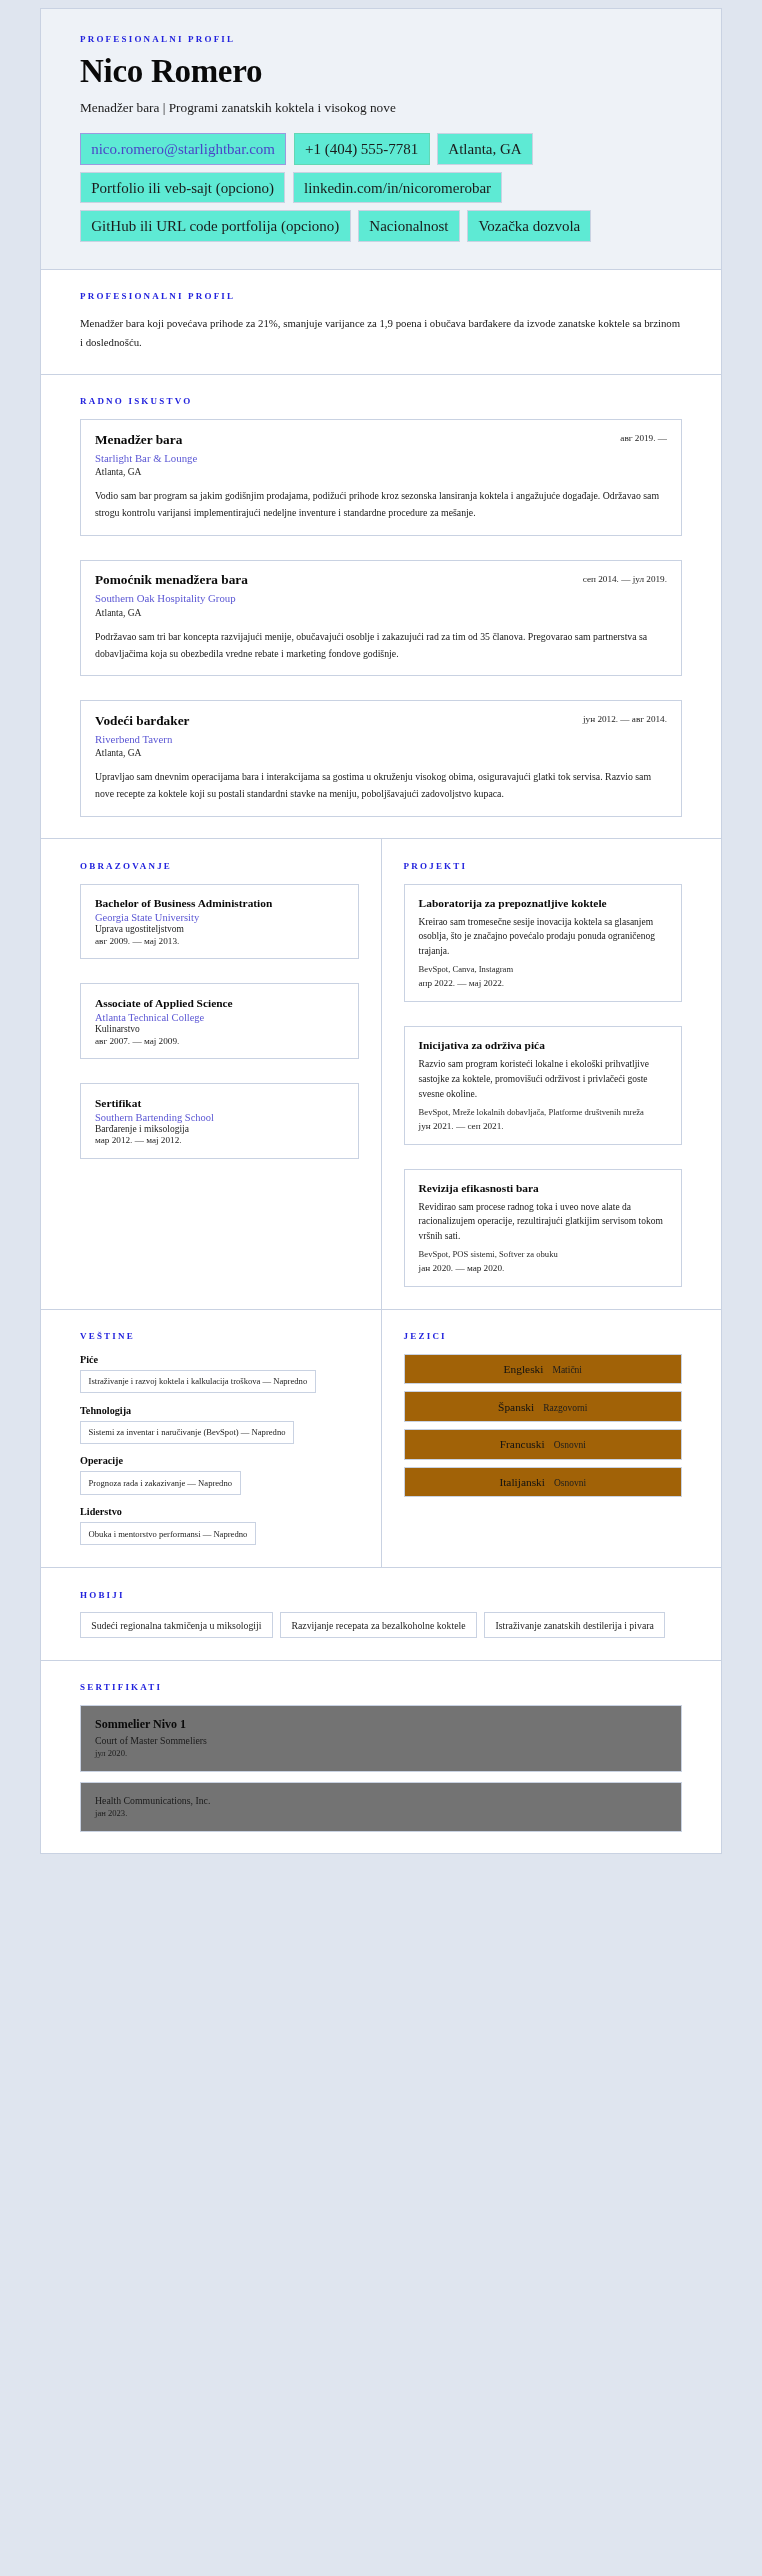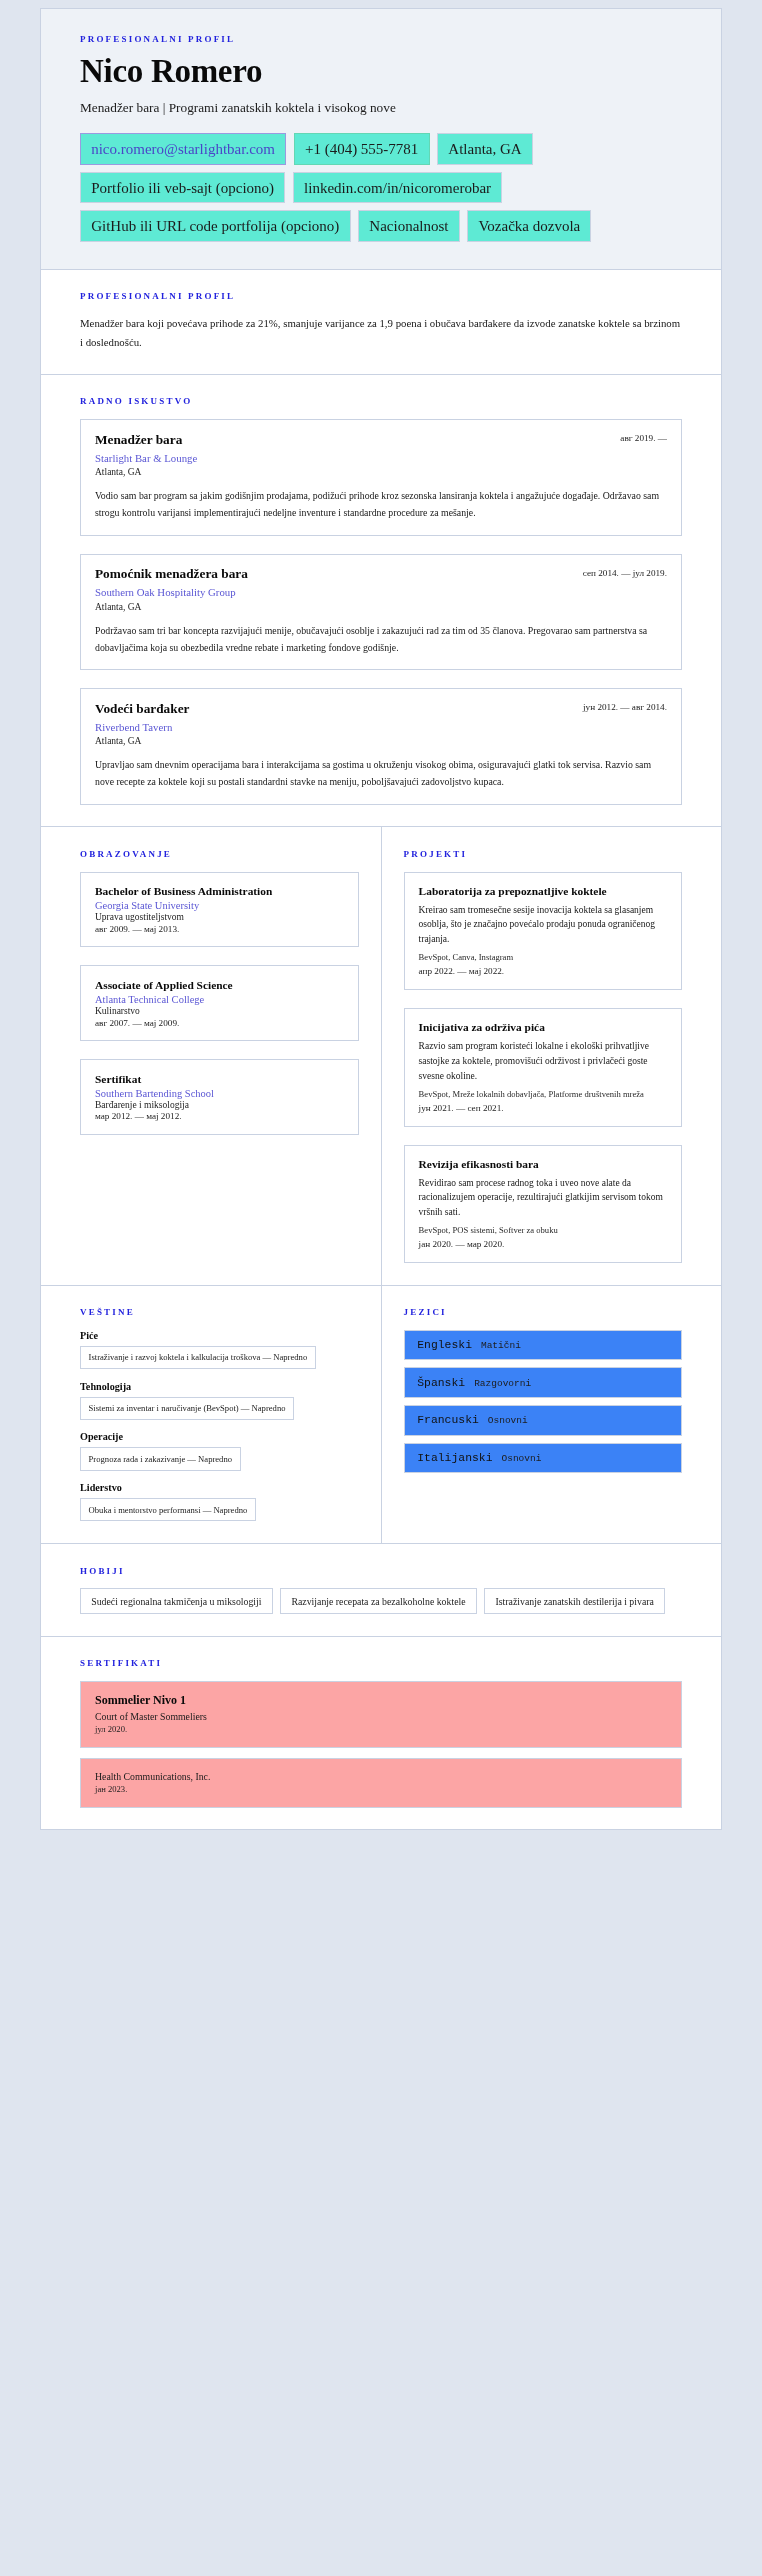--- a/index.html
+++ b/index.html
@@ -89,21 +89,21 @@
     margin: 0;
     color: #171717;
     max-width: 635px;
   }
 
   
   .card {
     border: 0.6px solid #c9d2e2;
     background: #ffffff;
     padding: 11.4px 14px 12.7px 14px;
-    margin-bottom: 18px;
+    margin-bottom: 24px;
   }
   .card:last-child { margin-bottom: 0; }
   .card-top {
     display: flex;
     justify-content: space-between;
     align-items: flex-start;
     gap: 11.4px;
   }
   .job-title {
     font-family: "Liberation Serif", serif;
@@ -184,48 +184,47 @@
     padding: 4.4px 7.6px;
     font-size: 8.6px;
     line-height: 1.45;
     color: #1b1b1b;
     max-width: 100%;
   }
 
   
   .lang-row {
     border: 0.6px solid #c9d2e2;
-    background: #3b82f6;
+    background: #a16207;
     padding: 8.3px 12.7px;
     margin-bottom: 7px;
     display: flex;
-    justify-content: flex-start;
+    justify-content: center;
     align-items: baseline;
     gap: 9px;
-    font-family: Liberation Mono, monospace;
   }
   .lang-row:last-child { margin-bottom: 0; }
   .lang-name { font-size: 11.4px; color: #111111; }
   .lang-level { font-size: 9.5px; color: #1d1d1d; }
 
   
   .hob-pills { display: flex; flex-wrap: wrap; gap: 6.4px 7.6px; }
   .hob-pill {
     border: 0.6px solid #c9d2e2;
     background: #ffffff;
     padding: 6.4px 10.2px;
     font-size: 9.8px;
     color: #1b1b1b;
     white-space: nowrap;
   }
 
   
   .cert-card {
     border: 0.6px solid #c9d2e2;
-    background: #fca5a5;
+    background: #737373;
     padding: 11.4px 14px 12.7px 14px;
     margin-bottom: 10.2px;
   }
   .cert-card:last-child { margin-bottom: 0; }
   .cert-name {
     font-family: "Liberation Serif", serif;
     font-weight: bold;
     font-size: 12px;
     margin: 0 0 2.5px 0;
     color: #0a0a0a;

